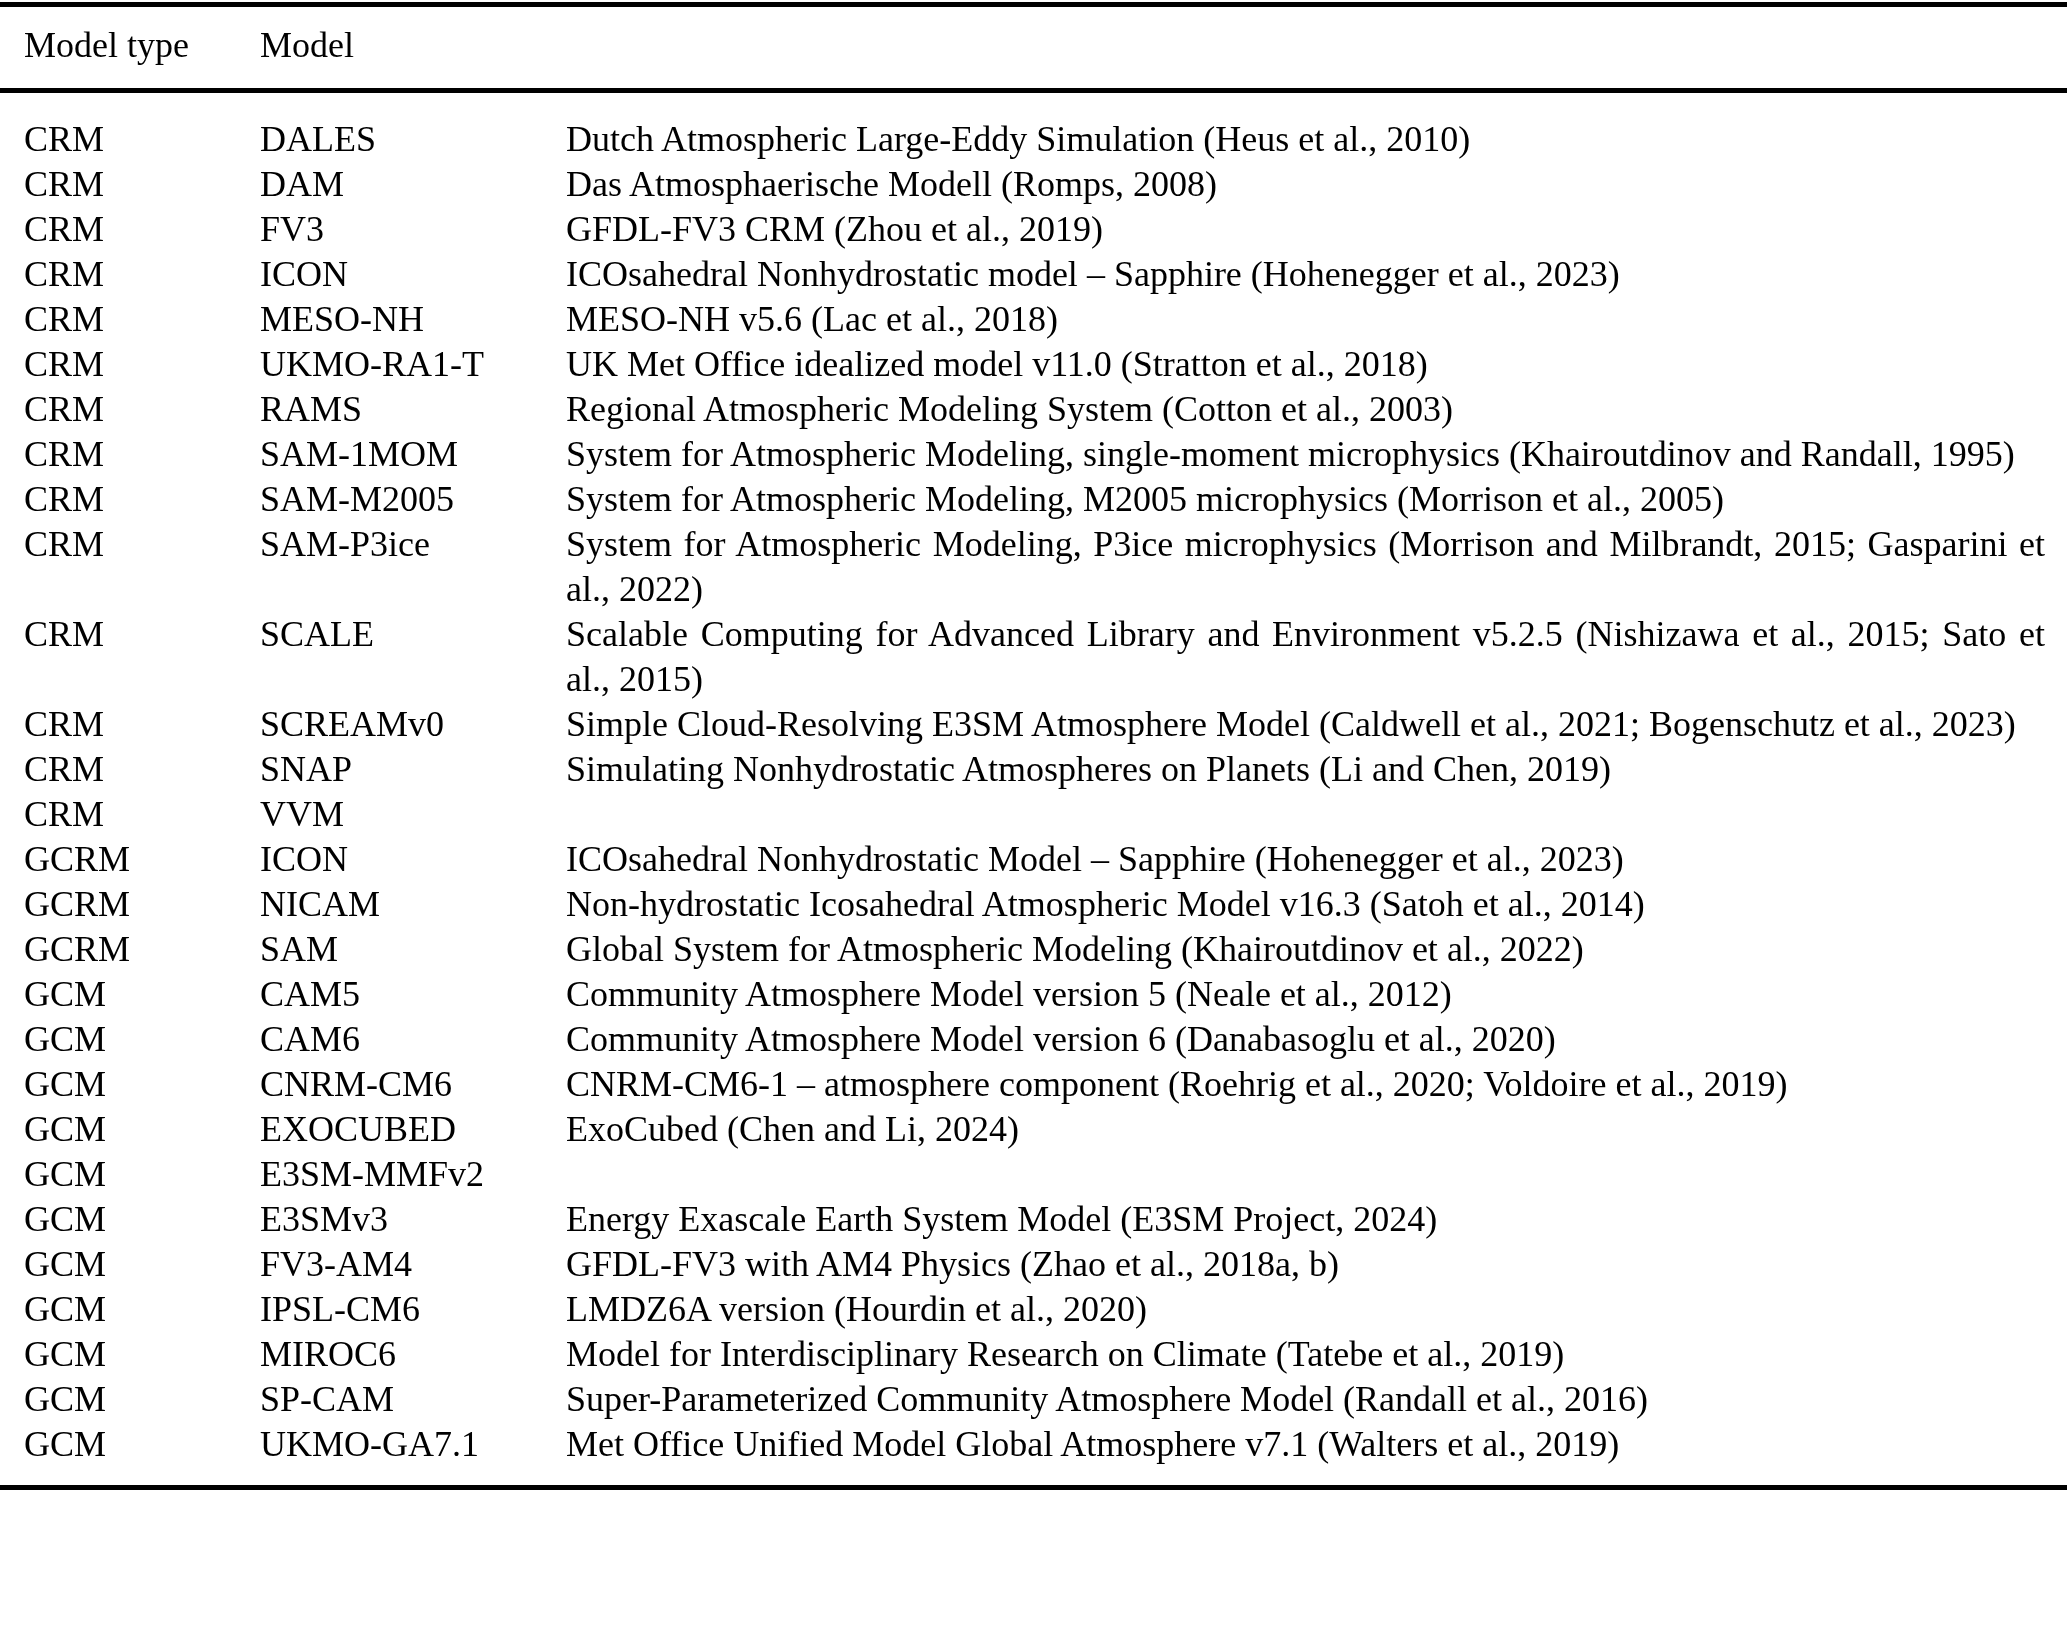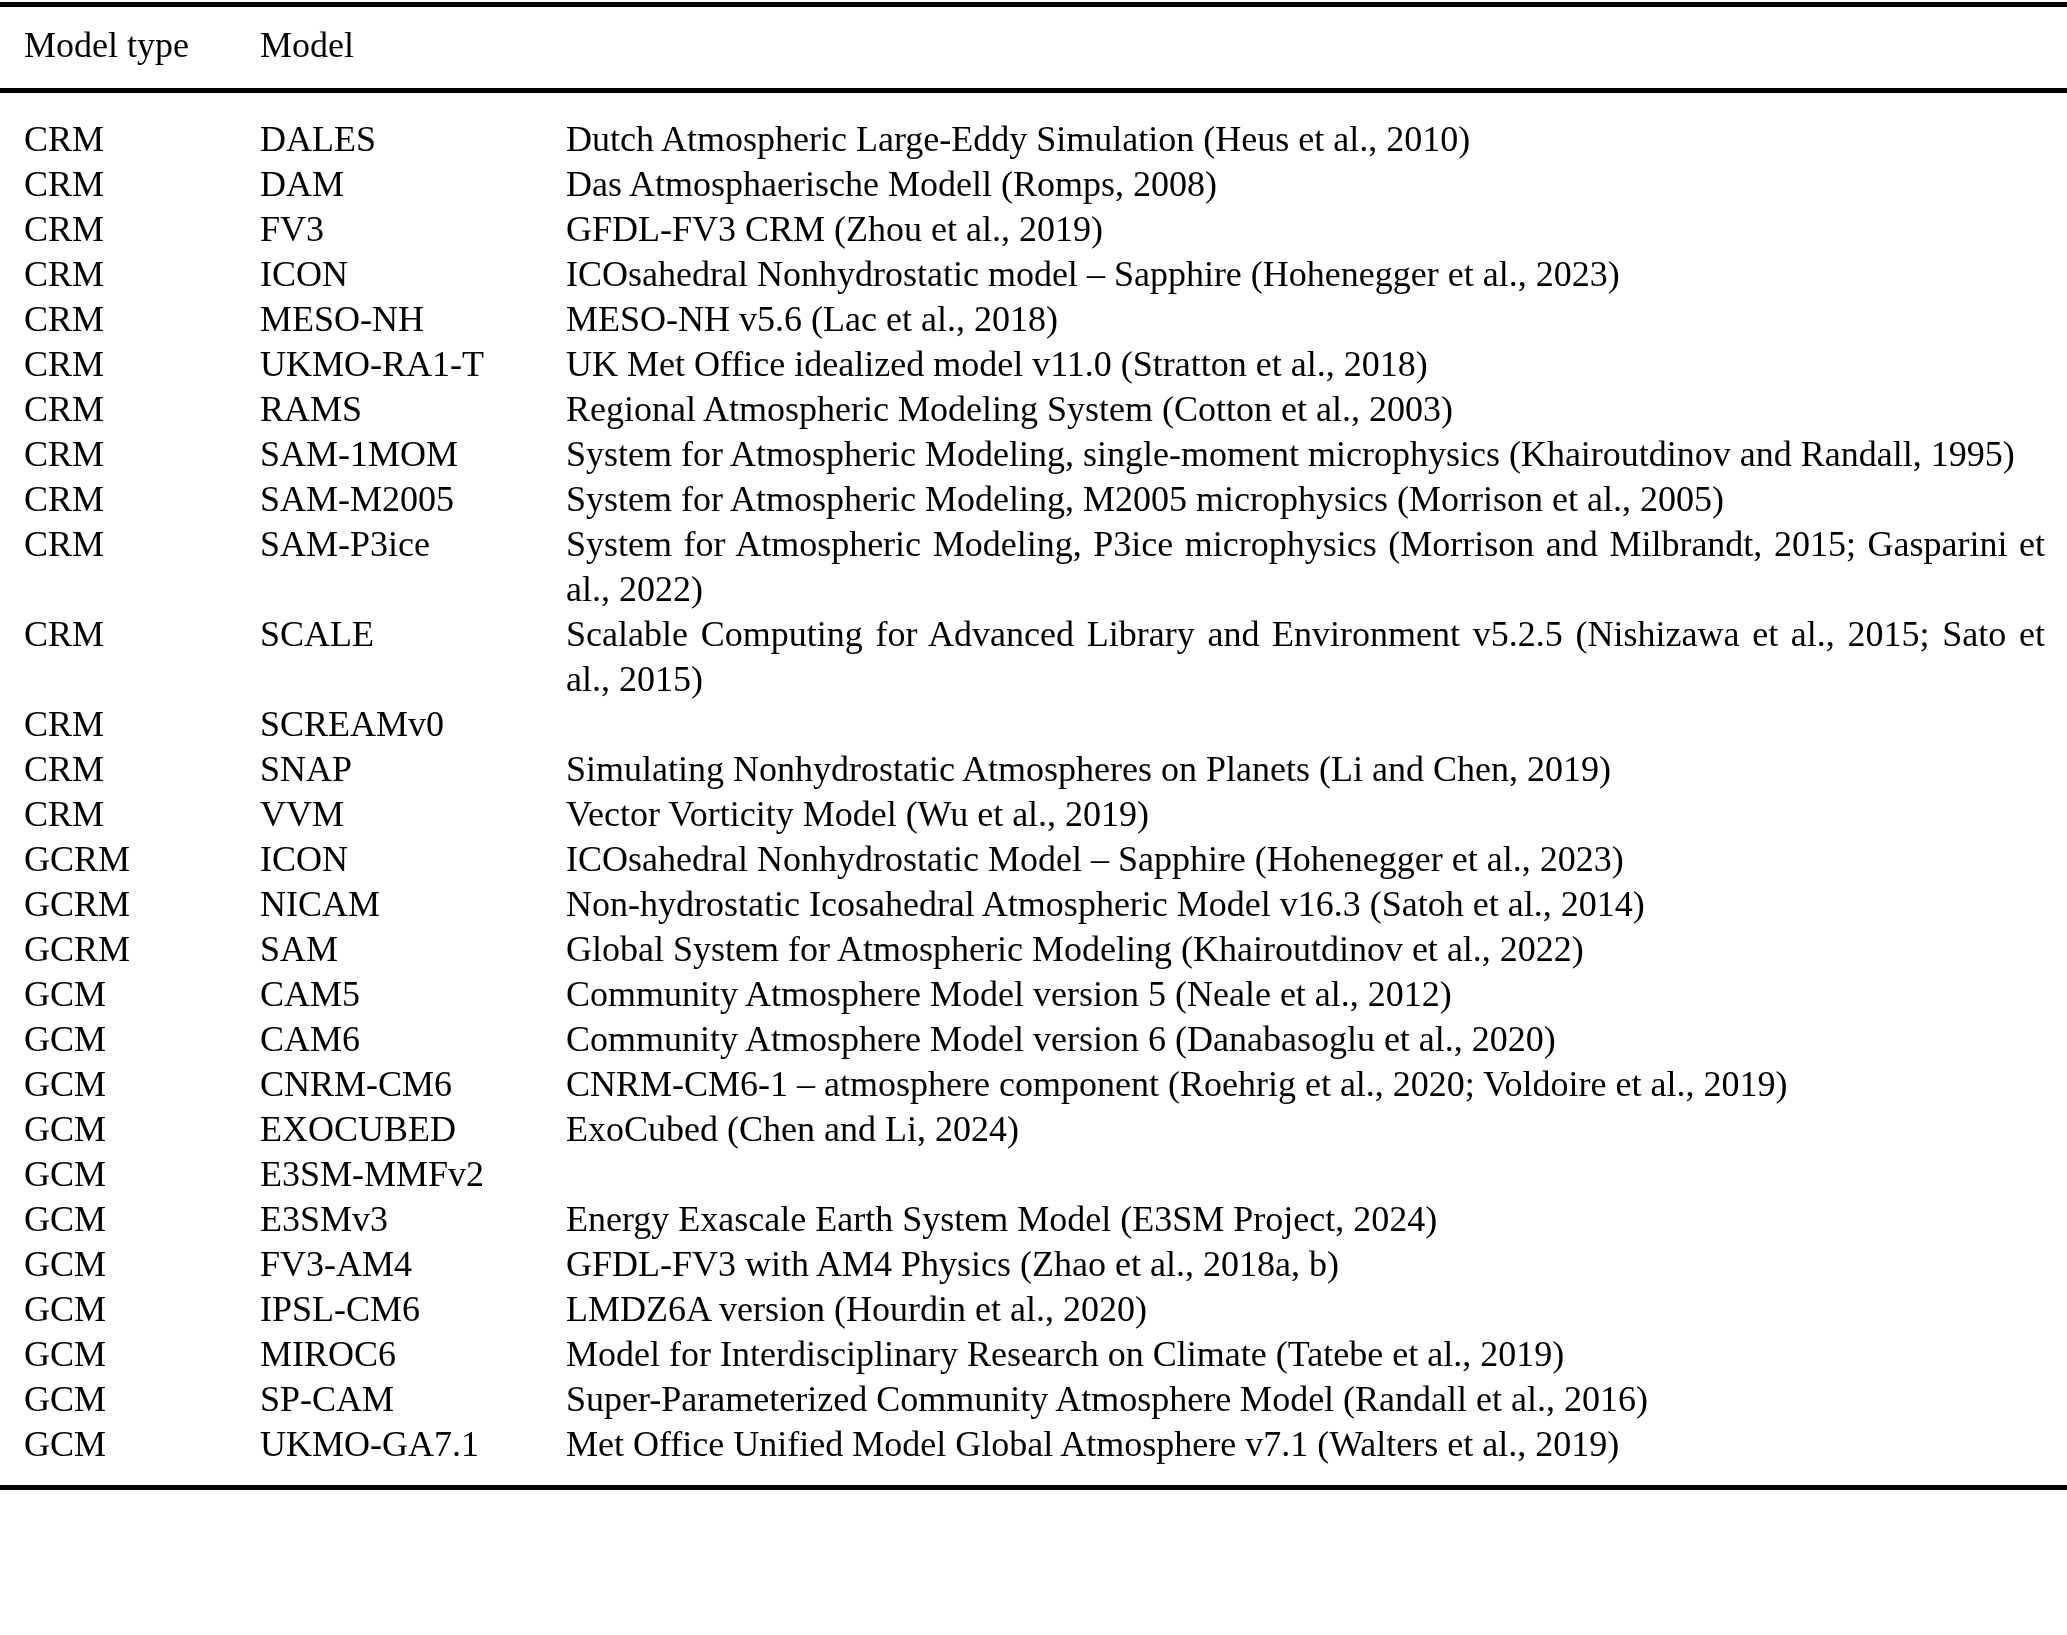--- a/index.html
+++ b/index.html
@@ -126,32 +126,32 @@
 
   <div class="row">
     <div class="cell col-type">CRM</div>
     <div class="cell col-model">SCALE</div>
     <div class="cell col-desc">Scalable Computing for Advanced Library and Environment v5.2.5 (Nishizawa et al., 2015; Sato et al., 2015)</div>
   </div>
 
   <div class="row">
     <div class="cell col-type">CRM</div>
     <div class="cell col-model">SCREAMv0</div>
+    <div class="cell col-desc">Simple Cloud-Resolving E3SM Atmosphere Model (Caldwell et al., 2021; Bogenschutz et al., 2023)</div>
   </div>
 
   <div class="row">
     <div class="cell col-type">CRM</div>
     <div class="cell col-model">SNAP</div>
     <div class="cell col-desc">Simulating Nonhydrostatic Atmospheres on Planets (Li and Chen, 2019)</div>
   </div>
 
   <div class="row">
     <div class="cell col-type">CRM</div>
     <div class="cell col-model">VVM</div>
-    <div class="cell col-desc">Vector Vorticity Model (Wu et al., 2019)</div>
   </div>
 
   <div class="row">
     <div class="cell col-type">GCRM</div>
     <div class="cell col-model">ICON</div>
     <div class="cell col-desc">ICOsahedral Nonhydrostatic Model – Sapphire (Hohenegger et al., 2023)</div>
   </div>
 
   <div class="row">
     <div class="cell col-type">GCRM</div>

